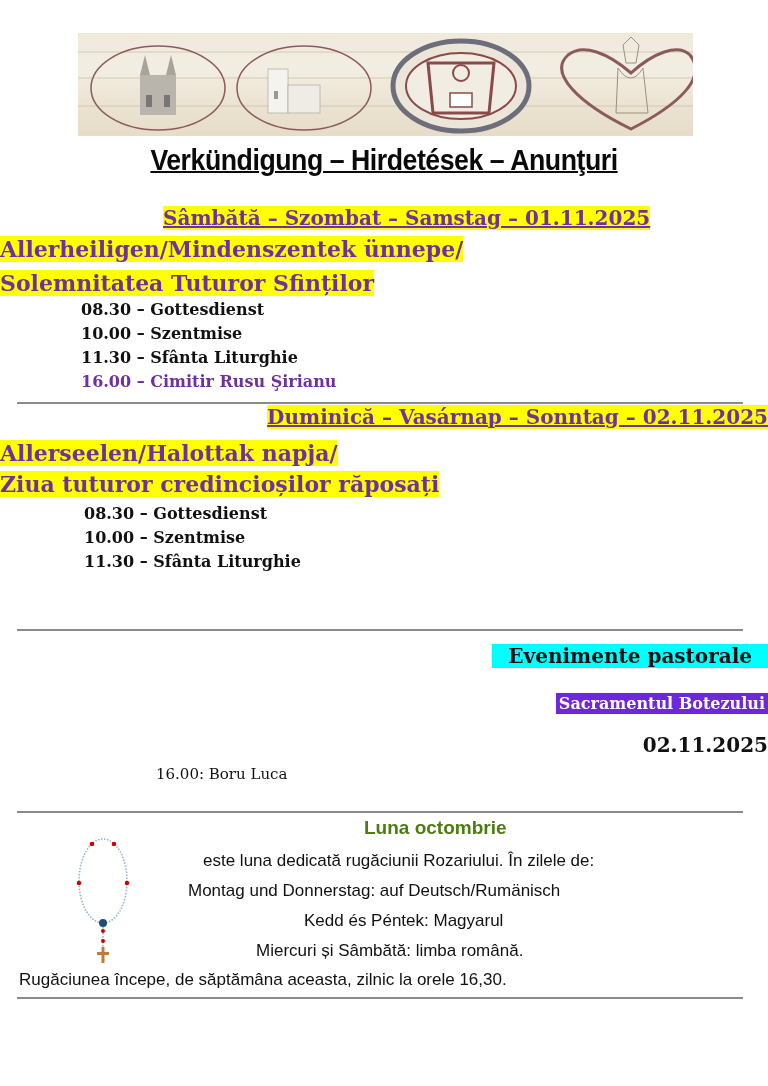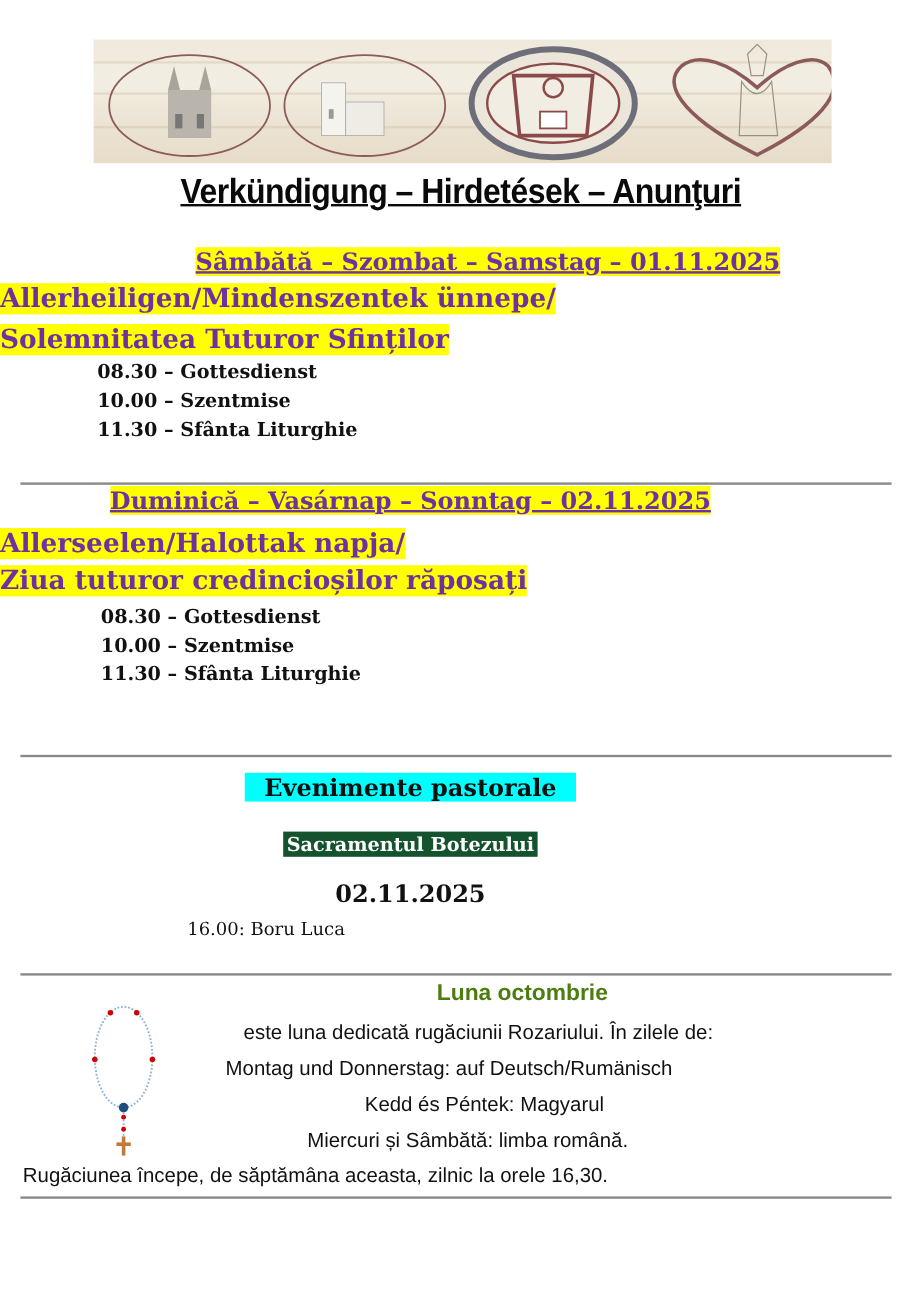--- a/index.html
+++ b/index.html
@@ -13,23 +13,23 @@
   .title { left: 0; width: 768px; top: 144px; text-align: center;
            font-family: "Liberation Sans", sans-serif; font-size: 29px; font-weight: bold;
            letter-spacing: -0.5px; text-decoration: underline; text-decoration-thickness: 2px; color: #0a0a0a; transform: scaleX(0.92); }
   .hl-y { background: #ffff00; }
   .purple { color: #7030a0; }
   .dayhead { font-size: 20px; font-weight: bold; text-decoration: underline; white-space: nowrap; }
   .feast { font-size: 22px; font-weight: bold; white-space: nowrap; left: 0; width: 768px; }
   .sched { left: 81px; font-size: 16px; line-height: 24px; font-weight: bold; }
   .sched .row { white-space: nowrap; }
   .sched .normal { font-weight: normal; }
-  .center { left: 0; width: 684px; text-align: center; }
+  .center { left: 0; width: 768px; text-align: right; }
   .ev { font-size: 20px; font-weight: bold; background: #00ffff; padding: 0 16px; }
-  .bapt { font-size: 16px; font-weight: bold; background: #14532d; color: #fff; padding: 1px 3px; }
+  .bapt { font-size: 16px; font-weight: bold; background: #6d28d9; color: #fff; padding: 1px 3px; }
   .date { font-size: 20px; font-weight: bold; }
   .plain { font-size: 15px; }
   .luna { font-family: "Liberation Sans", sans-serif; font-size: 19px; font-weight: bold; color: #4d7c0f; }
   .ros { font-family: "Liberation Sans", sans-serif; font-size: 17px; white-space: nowrap; }
   .ros b { font-weight: normal; }
 </style>
 </head>
 <body>
 
 <div class="abs banner">
@@ -78,20 +78,21 @@
 <div class="abs feast" style="top:236px;">
   <span class="purple hl-y">Allerheiligen/Mindenszentek ünnepe/</span>
 </div>
 <div class="abs feast" style="top:270px;">
   <span class="purple hl-y">Solemnitatea Tuturor Sfinților</span>
 </div>
 <div class="abs sched" style="top:298px;">
   <div class="row">08.30 – Gottesdienst</div>
   <div class="row">10.00 – Szentmise</div>
   <div class="row">11.30 – Sfânta Liturghie</div>
+  <div class="row purple">16.00 – Cimitir Rusu Şirianu</div>
 </div>
 
 <div class="hr" style="left:17px;width:726px;top:402px;"></div>
 
 <div class="abs center" style="top:405px;">
   <span class="dayhead purple hl-y">Duminică – Vasárnap – Sonntag – 02.11.2025</span>
 </div>
 <div class="abs feast" style="top:440px;">
   <span class="purple hl-y">Allerseelen/Halottak napja/</span>
 </div>

